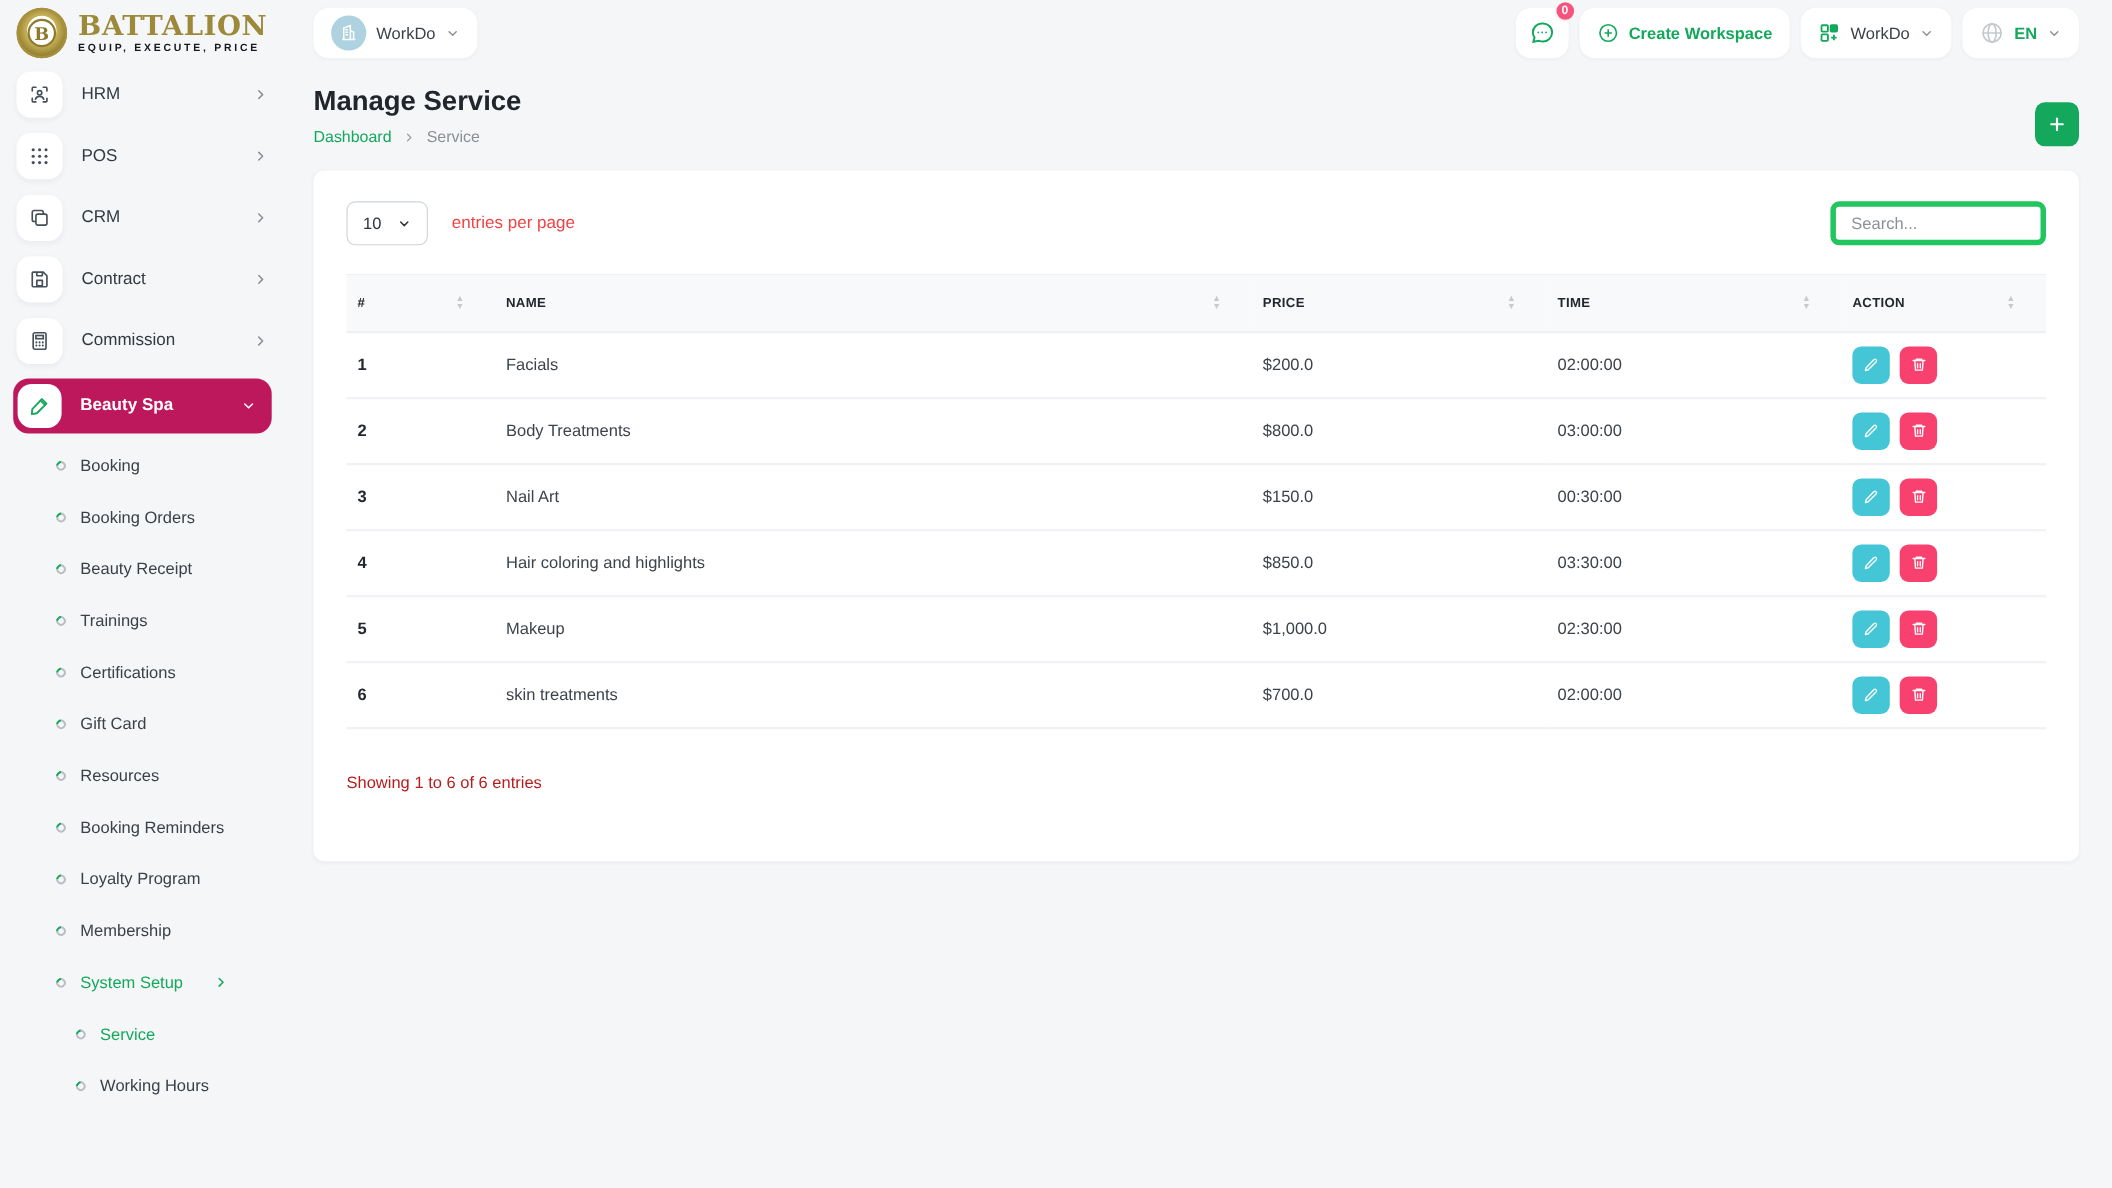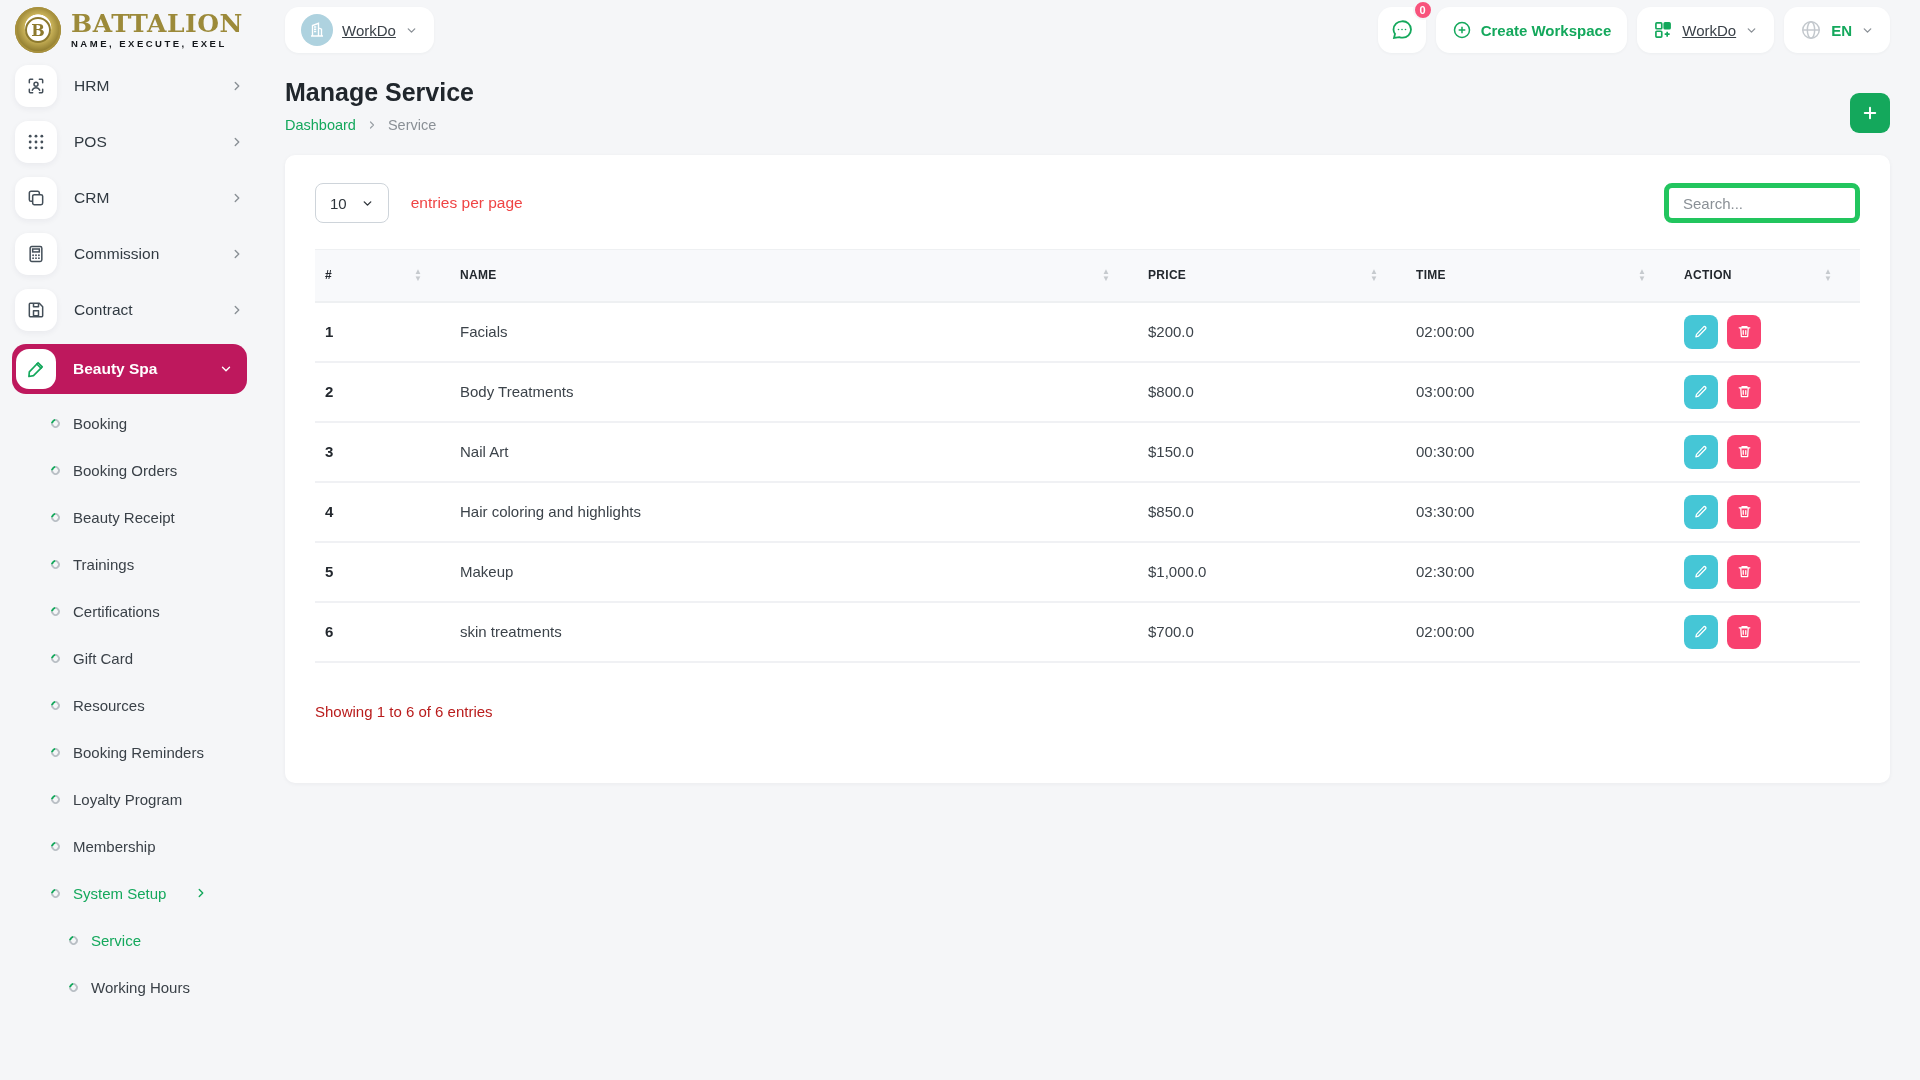--- a/index.html
+++ b/index.html
@@ -24,21 +24,21 @@
   .brand-text { display:flex; flex-direction:column; line-height:1; }
   .brand-name { font-family:"DejaVu Serif","Liberation Serif",serif; font-weight:bold;
     font-size:25px; color:#9c8a3a; letter-spacing:.5px; }
   .brand-tag { font-size:9.5px; font-weight:bold; color:#15181c; letter-spacing:2.5px; margin-top:3px; }
 
   .pill { background:#fff; border-radius:14px; height:46px; display:flex; align-items:center;
     gap:9px; padding:0 16px; box-shadow:0 1px 3px rgba(30,40,60,.04); cursor:pointer; }
   .ws-pill { margin-left:25px; }
   .ws-avatar { width:32px; height:32px; border-radius:50%; background:#aed2df;
     display:flex; align-items:center; justify-content:center; }
-  .pill-label { font-size:15px; color:#3a4148; font-weight:500;text-decoration:underline; }
+  .pill-label { font-size:15px; color:#3a4148; font-weight:500; }
   .chev { color:#8a9096; display:flex; }
   .topbar-right { margin-left:auto; display:flex; align-items:center; gap:10px; }
   .icon-btn { position:relative; width:48px; height:46px; background:#fff; border-radius:14px;
     display:flex; align-items:center; justify-content:center; box-shadow:0 1px 3px rgba(30,40,60,.04); cursor:pointer; }
   .badge { position:absolute; top:-7px; right:-7px; min-width:20px; height:20px; border-radius:50%;
     background:#f8537c; color:#fff; font-size:11px; font-weight:bold;
     display:flex; align-items:center; justify-content:center; border:2px solid #f5f6f8; }
   .green-text { color:#14a85c; font-weight:600; font-size:15px; }
 
   
@@ -107,21 +107,21 @@
 
 <div class="app">
 
   <div class="topbar">
     <div class="logo-wrap">
       <div class="emblem">
         <div class="emblem-inner">B</div>
       </div>
       <div class="brand-text">
         <span class="brand-name">BATTALION</span>
-        <span class="brand-tag">NAME, EXECUTE, EXEL</span>
+        <span class="brand-tag">EQUIP, EXECUTE, PRICE</span>
       </div>
     </div>
 
     <div class="pill ws-pill">
       <span class="ws-avatar">
         <svg width="18" height="18" viewBox="0 0 24 24" fill="none" stroke="#ffffff" stroke-width="1.8">
           <path d="M4 20h16M6 20V6l8-3v17M14 20V9l4 2v9"></path>
             <path d="M8 8h3M8 11h3M8 14h3"></path>
         </svg>
       </span>
@@ -233,43 +233,43 @@
       <span class="nav-label">CRM</span>
       <span class="chev">
         <svg width="14" height="14" viewBox="0 0 24 24" fill="none" stroke="currentColor" stroke-width="2.4" stroke-linecap="round" stroke-linejoin="round">
             <polyline points="9 6 15 12 9 18"></polyline>
           </svg>
       </span>
     </div>
 
     <div class="nav-item">
       <span class="nav-ic">
+        <svg width="20" height="20" viewBox="0 0 24 24" fill="none" stroke="currentColor" stroke-width="1.8" stroke-linejoin="round">
+          <path d="M5 4h11l4 4v11a1 1 0 0 1-1 1H5a1 1 0 0 1-1-1V5a1 1 0 0 1 1-1z"></path>
+          <rect x="9" y="13" width="6" height="6"></rect>
+            <path d="M9 4v4h6V4"></path>
+        </svg>
+      </span>
+      <span class="nav-label">Contract</span>
+      <span class="chev">
+        <svg width="14" height="14" viewBox="0 0 24 24" fill="none" stroke="currentColor" stroke-width="2.4" stroke-linecap="round" stroke-linejoin="round">
+            <polyline points="9 6 15 12 9 18"></polyline>
+          </svg>
+      </span>
+    </div>
+
+    <div class="nav-item">
+      <span class="nav-ic">
         <svg width="20" height="20" viewBox="0 0 24 24" fill="none" stroke="currentColor" stroke-width="1.8">
           <rect x="5" y="3" width="14" height="18" rx="2"></rect>
             <rect x="8" y="6" width="8" height="3.5"></rect>
           <path d="M8.5 13.5h.01M12 13.5h.01M15.5 13.5h.01M8.5 17h.01M12 17h.01M15.5 17h.01" stroke-width="2.2" stroke-linecap="round"></path>
         </svg>
       </span>
       <span class="nav-label">Commission</span>
-      <span class="chev">
-        <svg width="14" height="14" viewBox="0 0 24 24" fill="none" stroke="currentColor" stroke-width="2.4" stroke-linecap="round" stroke-linejoin="round">
-            <polyline points="9 6 15 12 9 18"></polyline>
-          </svg>
-      </span>
-    </div>
-
-    <div class="nav-item">
-      <span class="nav-ic">
-        <svg width="20" height="20" viewBox="0 0 24 24" fill="none" stroke="currentColor" stroke-width="1.8" stroke-linejoin="round">
-          <path d="M5 4h11l4 4v11a1 1 0 0 1-1 1H5a1 1 0 0 1-1-1V5a1 1 0 0 1 1-1z"></path>
-          <rect x="9" y="13" width="6" height="6"></rect>
-            <path d="M9 4v4h6V4"></path>
-        </svg>
-      </span>
-      <span class="nav-label">Contract</span>
       <span class="chev">
         <svg width="14" height="14" viewBox="0 0 24 24" fill="none" stroke="currentColor" stroke-width="2.4" stroke-linecap="round" stroke-linejoin="round">
             <polyline points="9 6 15 12 9 18"></polyline>
           </svg>
       </span>
     </div>
 
     <div class="nav-item active">
       <span class="nav-ic">
         <svg width="20" height="20" viewBox="0 0 24 24" fill="none" stroke="currentColor" stroke-width="2" stroke-linecap="round" stroke-linejoin="round">

